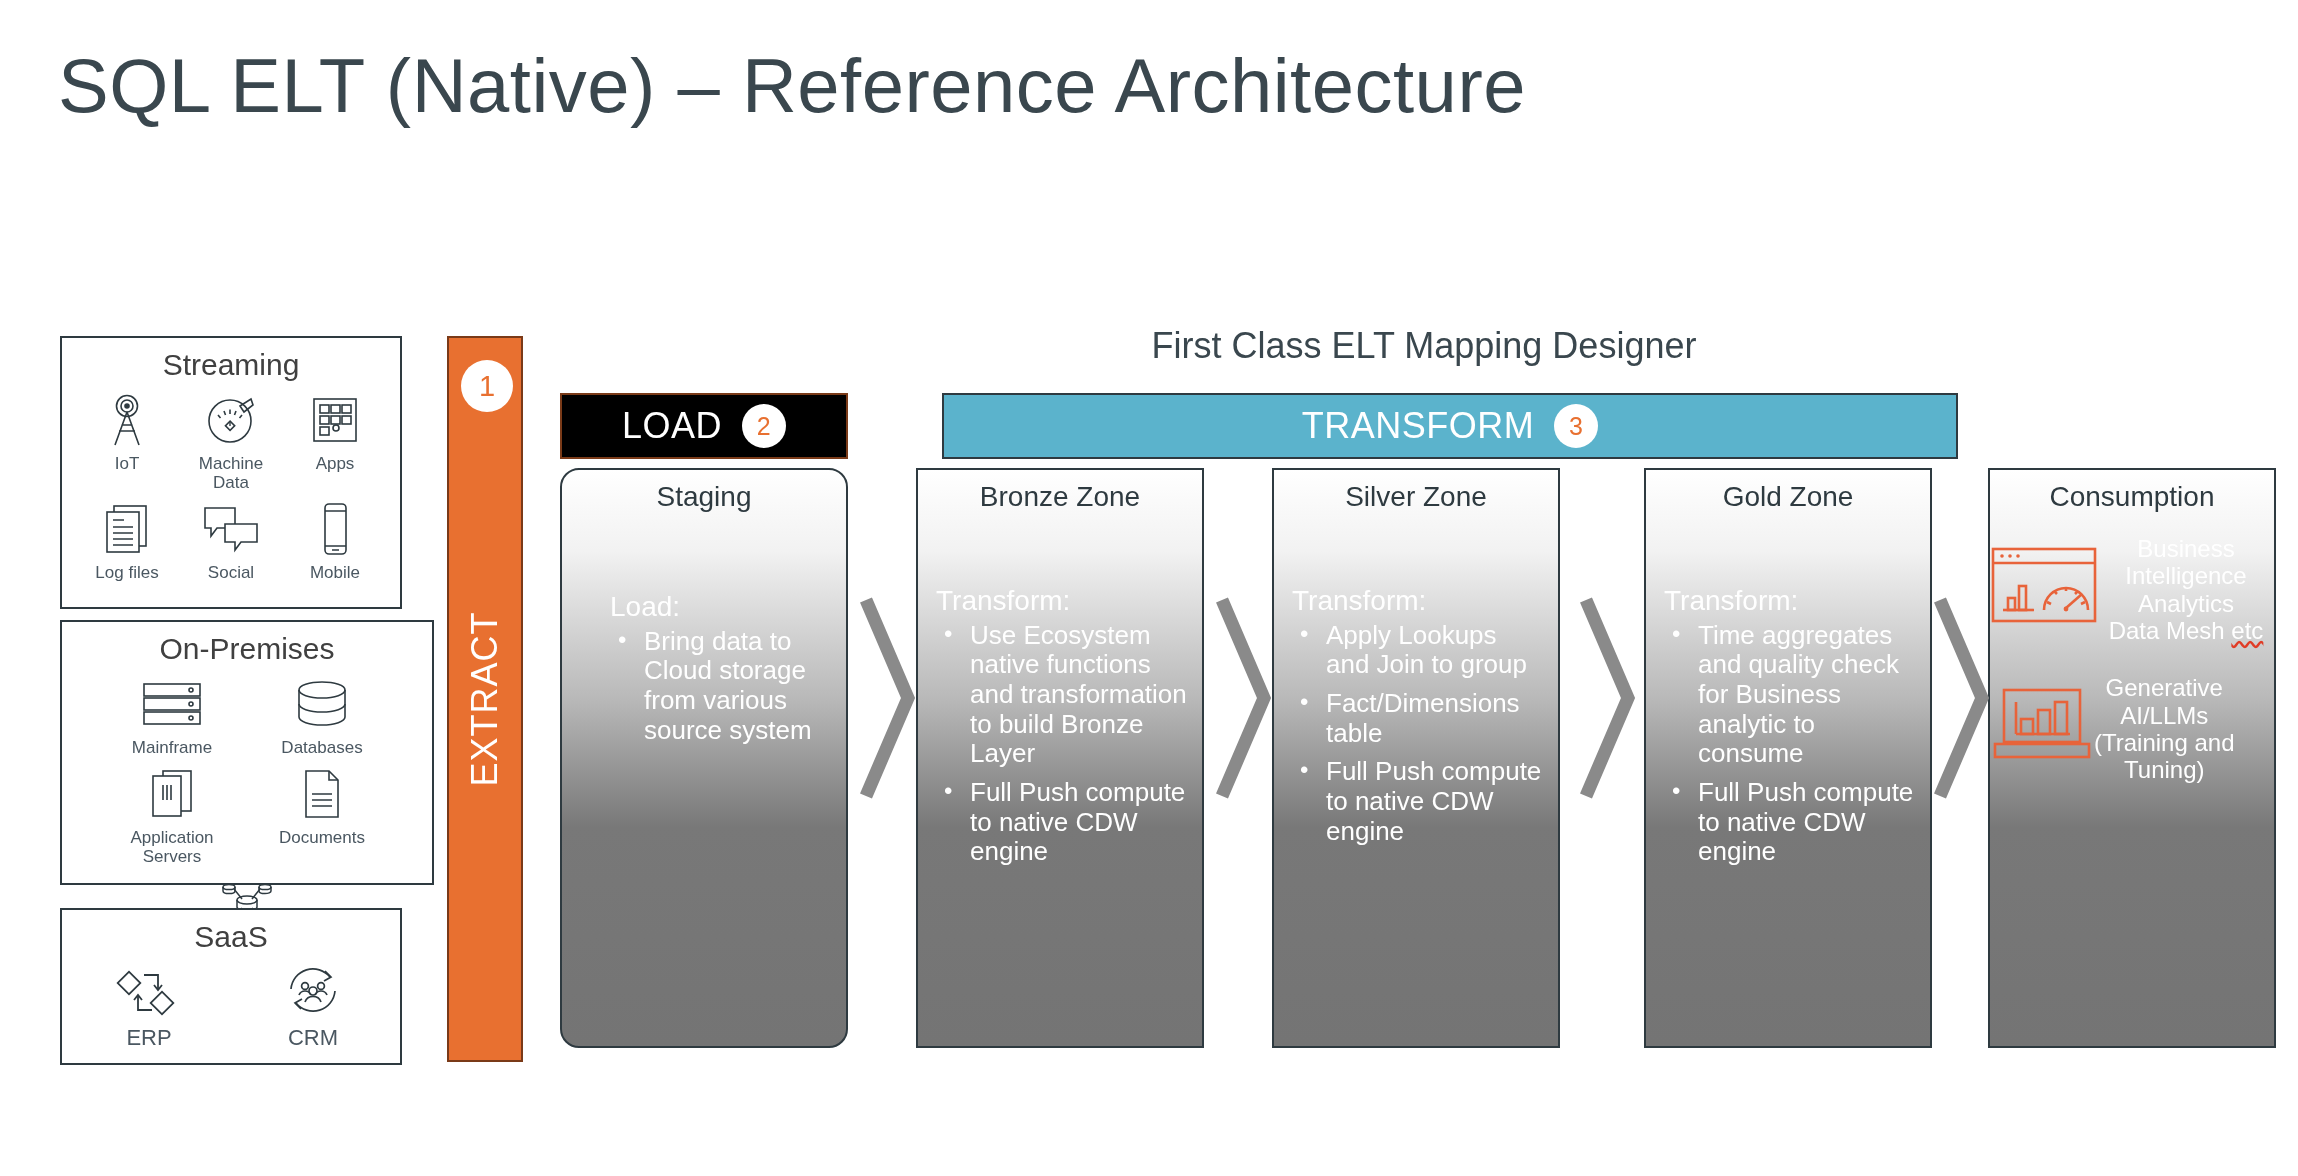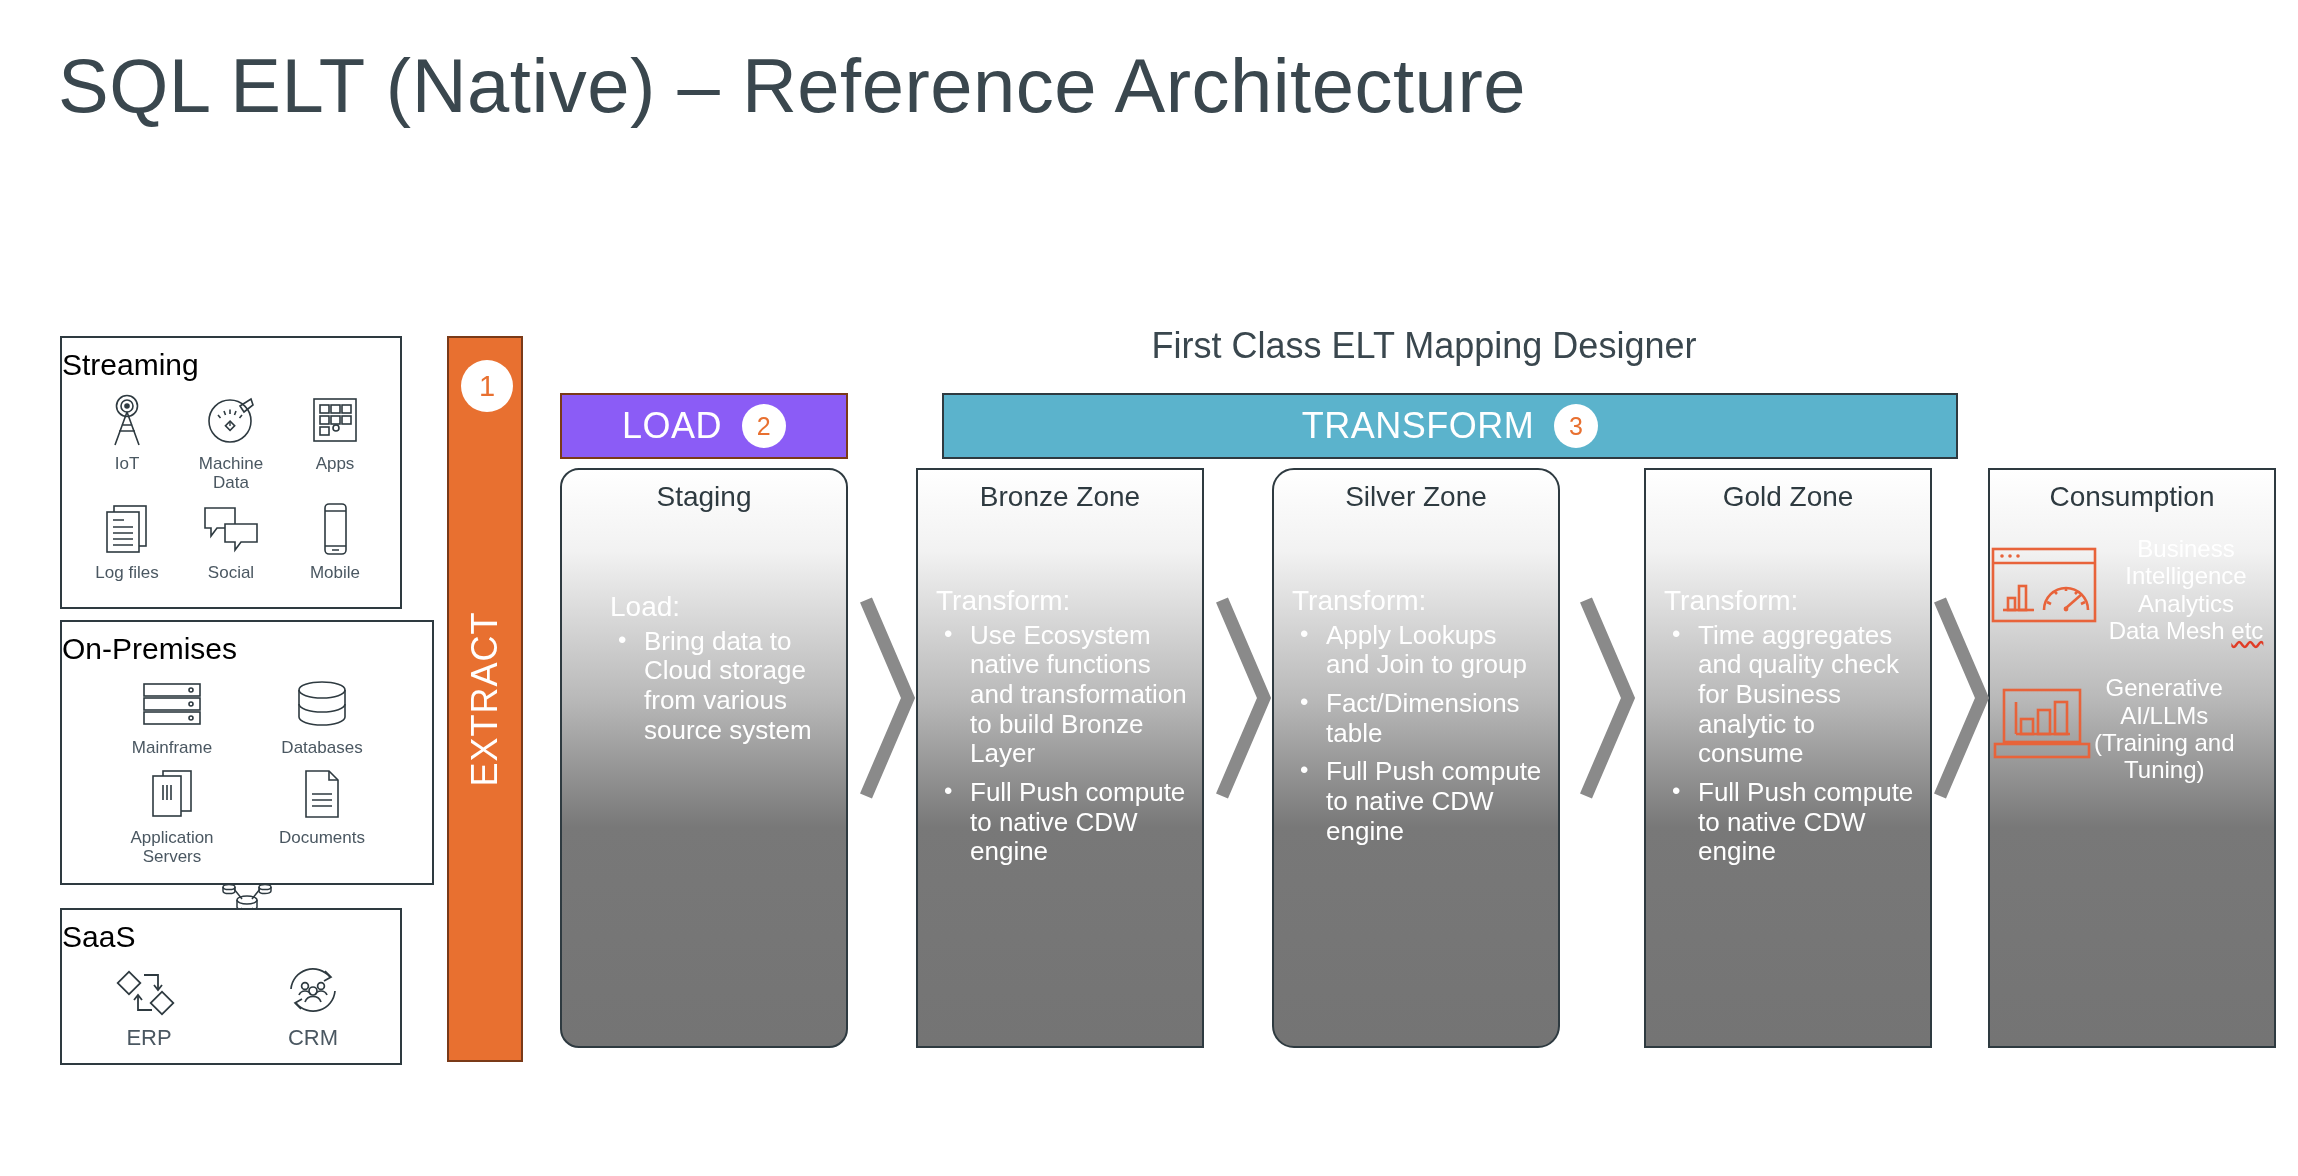--- a/index.html
+++ b/index.html
@@ -33,23 +33,23 @@
     position: absolute;
     border: 2px solid #2e3a40;
     background: #ffffff;
     box-sizing: border-box;
   }
   #src-streaming { left: 60px; top: 336px; width: 342px; height: 273px; }
   #src-onprem    { left: 60px; top: 620px; width: 374px; height: 265px; }
   #src-saas      { left: 60px; top: 908px; width: 342px; height: 157px; }
 
   .source-title {
-    text-align: left;
+    text-align: center;
     font-size: 30px;
-    color: #000000;
+    color: #404040;
     margin-top: 10px;
     line-height: 1.15;
   }
   .icon-grid {
     display: flex;
     flex-wrap: wrap;
     justify-content: center;
     align-items: flex-start;
     padding: 6px 8px 0 8px;
     box-sizing: border-box;
@@ -120,21 +120,21 @@
     border: 2px solid #2e3a40;
     box-sizing: border-box;
     display: flex;
     align-items: center;
     justify-content: center;
     gap: 20px;
     color: #ffffff;
     font-size: 36px;
     letter-spacing: 0.5px;
   }
-  #header-load      { left: 560px;  top: 393px; width: 288px; height: 66px; background: #8b5cf6; border-color: #7a3a18; text-align: center; }
+  #header-load      { left: 560px;  top: 393px; width: 288px; height: 66px; background: #000000; border-color: #7a3a18; text-align: center; }
   #header-transform { left: 942px;  top: 393px; width: 1016px; height: 66px; background: #5BB3CC; border-color: #2e3a40; }
 
   .header-badge {
     width: 44px;
     height: 44px;
     border-radius: 50%;
     background: #ffffff;
     color: #E87030;
     font-size: 25px;
     display: flex;
@@ -159,21 +159,21 @@
     top: 468px;
     height: 580px;
     border: 2px solid #2e3a40;
     box-sizing: border-box;
     background: linear-gradient(to bottom, #ffffff 0%, #f2f2f2 14%, #b8b8b8 40%, #787878 62%, #747474 100%);
     padding: 0;
     overflow: hidden;
   }
   #zone-staging { left: 560px;  width: 288px; border-radius: 19px; }
   #zone-bronze  { left: 916px;  width: 288px; }
-  #zone-silver  { left: 1272px; width: 288px; border-radius: 22px; }
+  #zone-silver  { left: 1272px; width: 288px; }
   #zone-gold    { left: 1644px; width: 288px; }
   #zone-consume { left: 1988px; width: 288px; }
 
   .zone-title {
     text-align: center;
     font-size: 28px;
     color: #2e3a40;
     margin-top: 12px;
     line-height: 1.1;
   }

